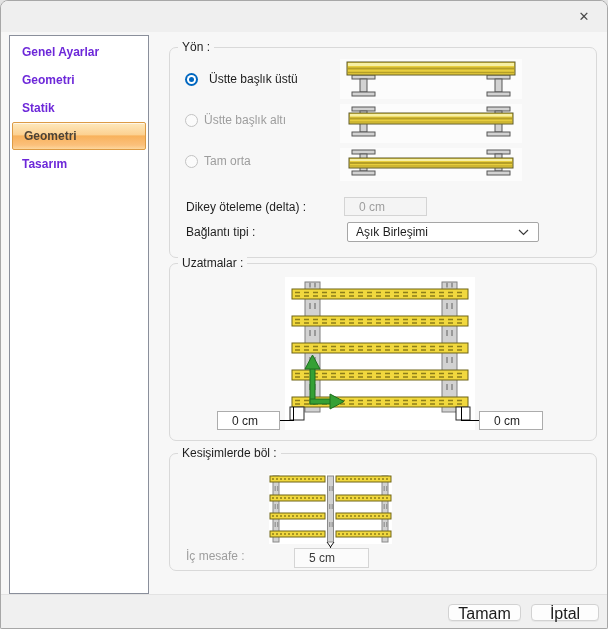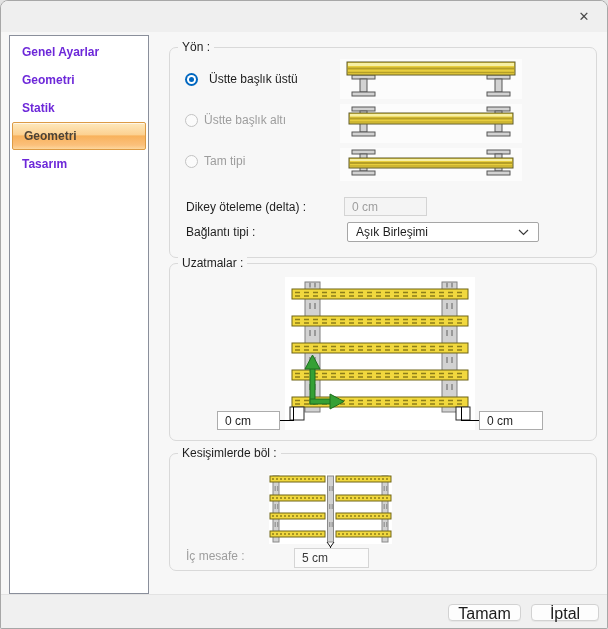--- a/index.html
+++ b/index.html
@@ -61,21 +61,21 @@
   .radio-label.dim { color:#9d9d9d; }
 
   .illus { position:absolute; left:170px; display:block; }
 
   .field-label { position:absolute; left:16px; line-height:19px; }
   .field-label.dim { color:#9e9e9e; }
 
   .tbox {
     position:absolute; border:1px solid #acacac; background:#ffffff;
     font-family:"Liberation Sans", sans-serif; font-size:12px; color:#1e1e1e;
-    padding:0 7px; outline:none;
+    padding:0 14px; outline:none;
   }
   .tbox.disabled { border-color:#d4d4d4; background:#f4f4f4; color:#9e9e9e; }
   .tbox.soft     { border-color:#d5d5d5; background:#fbfbfb; color:#3a3a3a; }
 
   .combo {
     position:absolute; left:177px; top:174px; width:192px; height:20px;
     border:1px solid #a6a6a6; background:#ffffff; border-radius:2px;
     display:flex; align-items:center; padding-left:8px; cursor:pointer;
   }
   .combo .chev { position:absolute; right:9px; top:6px; }
@@ -122,21 +122,21 @@
     <div class="radio-row" style="top:24px;gap:11px;">
       <span class="radio checked"></span>
       <span class="radio-label on">Üstte başlık üstü</span>
     </div>
     <div class="radio-row" style="top:65px;">
       <span class="radio off"></span>
       <span class="radio-label dim">Üstte başlık altı</span>
     </div>
     <div class="radio-row" style="top:106px;">
       <span class="radio off"></span>
-      <span class="radio-label dim">Tam tipi</span>
+      <span class="radio-label dim">Tam orta</span>
     </div>
 
     <svg class="illus" style="top:11px;" width="182" height="40" viewBox="0 0 182 40">
       <rect x="0" y="0" width="182" height="40" fill="#fcfcfc"></rect>
       <g>
         <rect x="12" y="16" width="23" height="4" fill="#d2d2d2" stroke="#575757"></rect>
         <rect x="20" y="20" width="7" height="13" fill="#d2d2d2" stroke="#575757"></rect>
         <rect x="12" y="33" width="23" height="4" fill="#d2d2d2" stroke="#575757"></rect>
         <rect x="147" y="16" width="23" height="4" fill="#d2d2d2" stroke="#575757"></rect>
         <rect x="155" y="20" width="7" height="13" fill="#d2d2d2" stroke="#575757"></rect>

